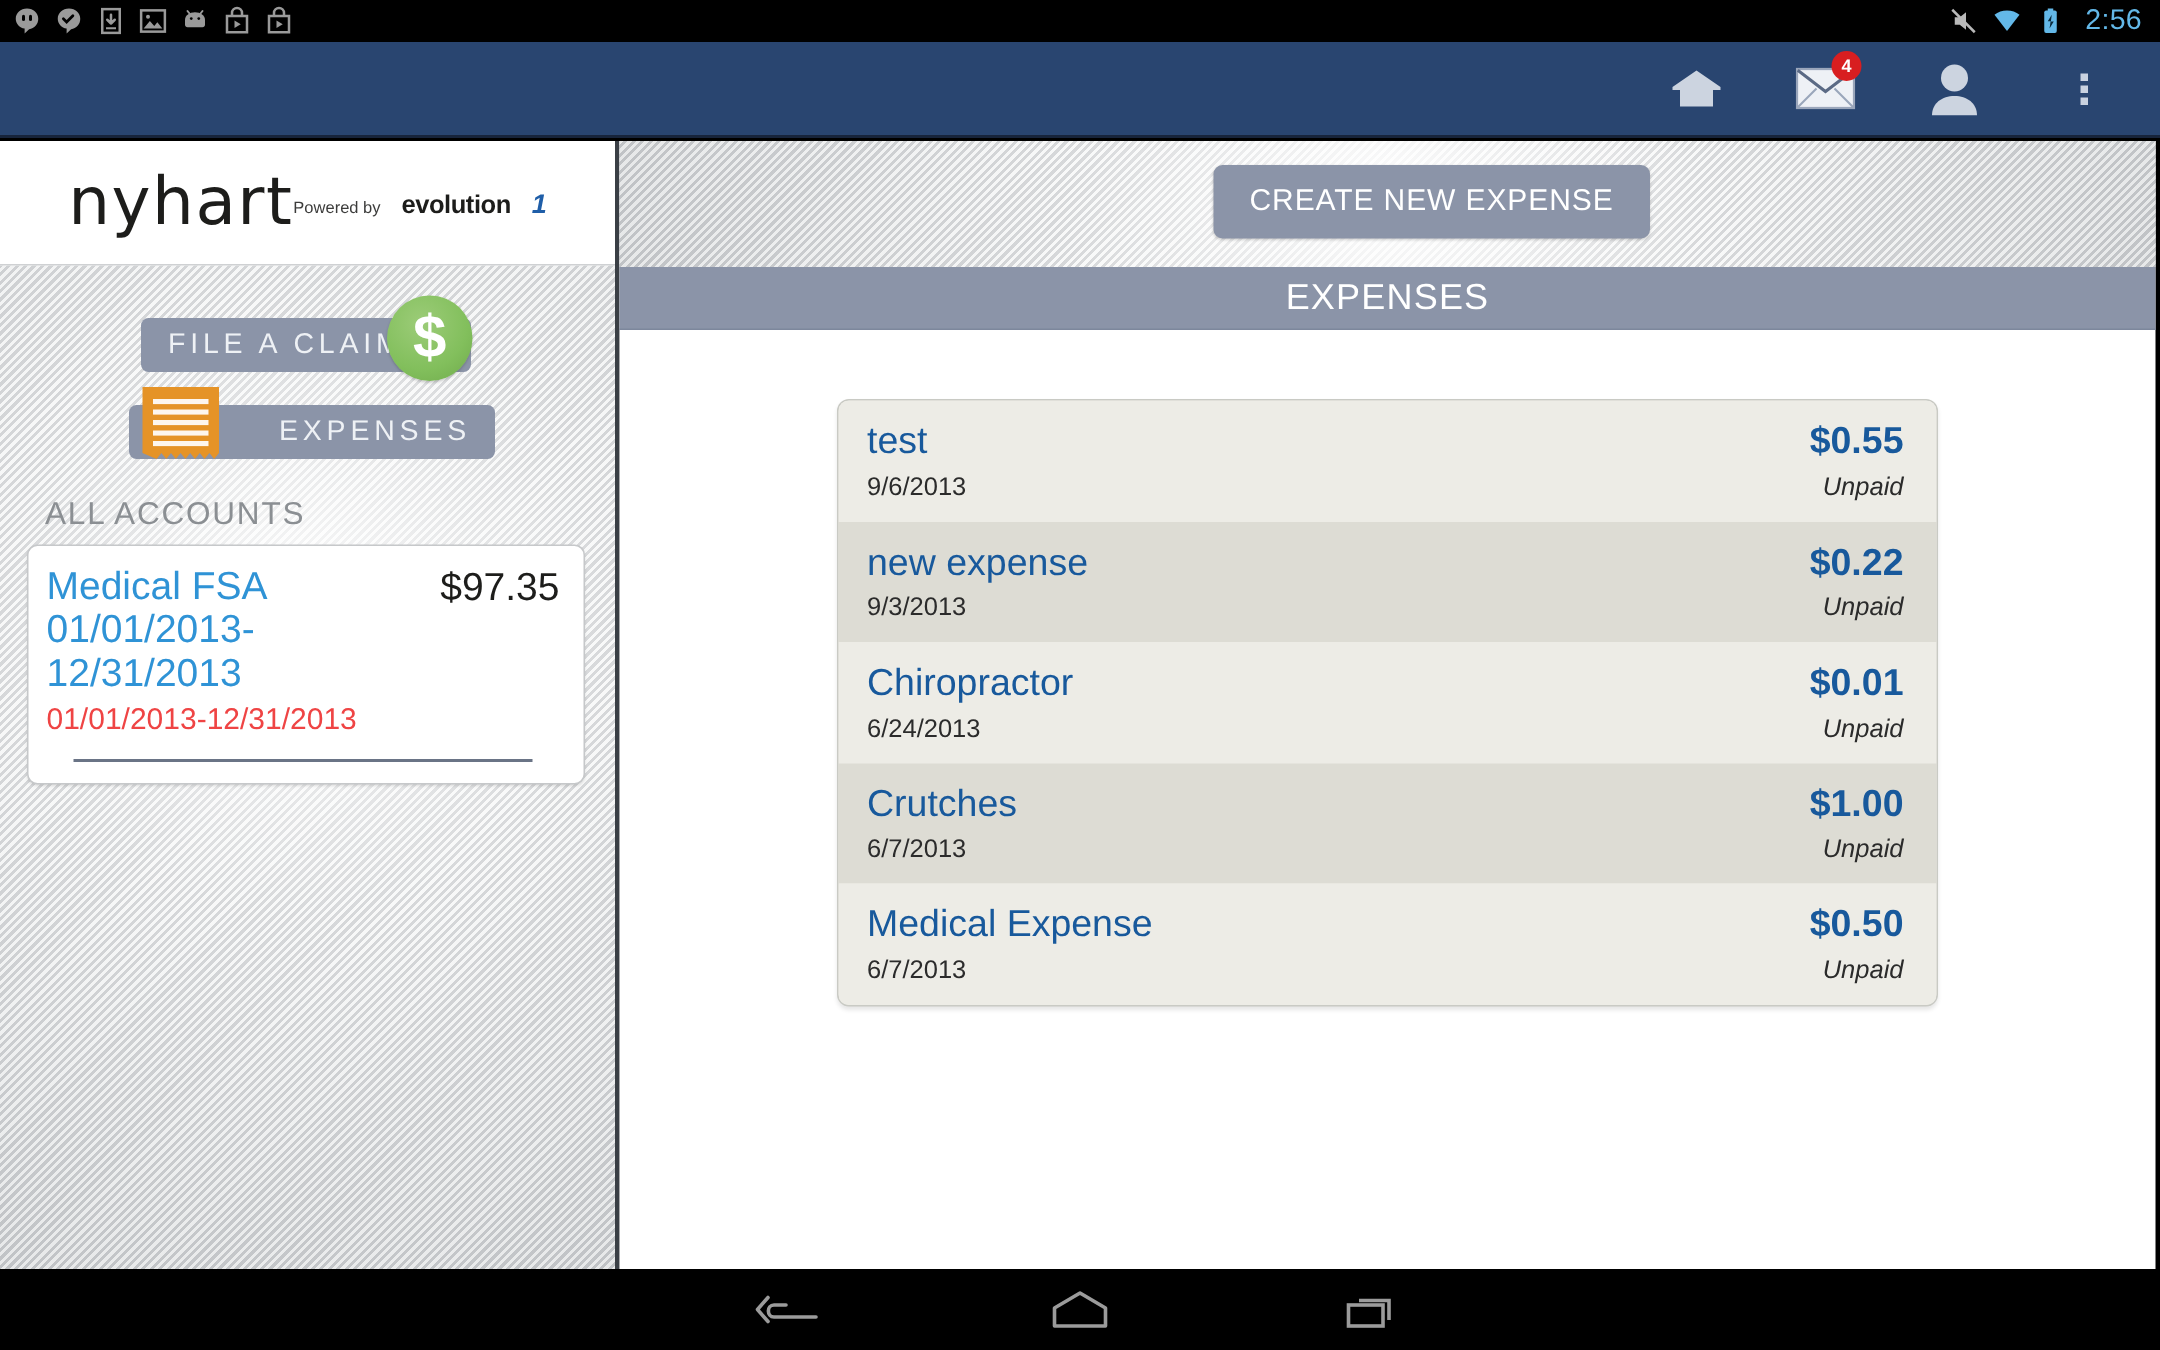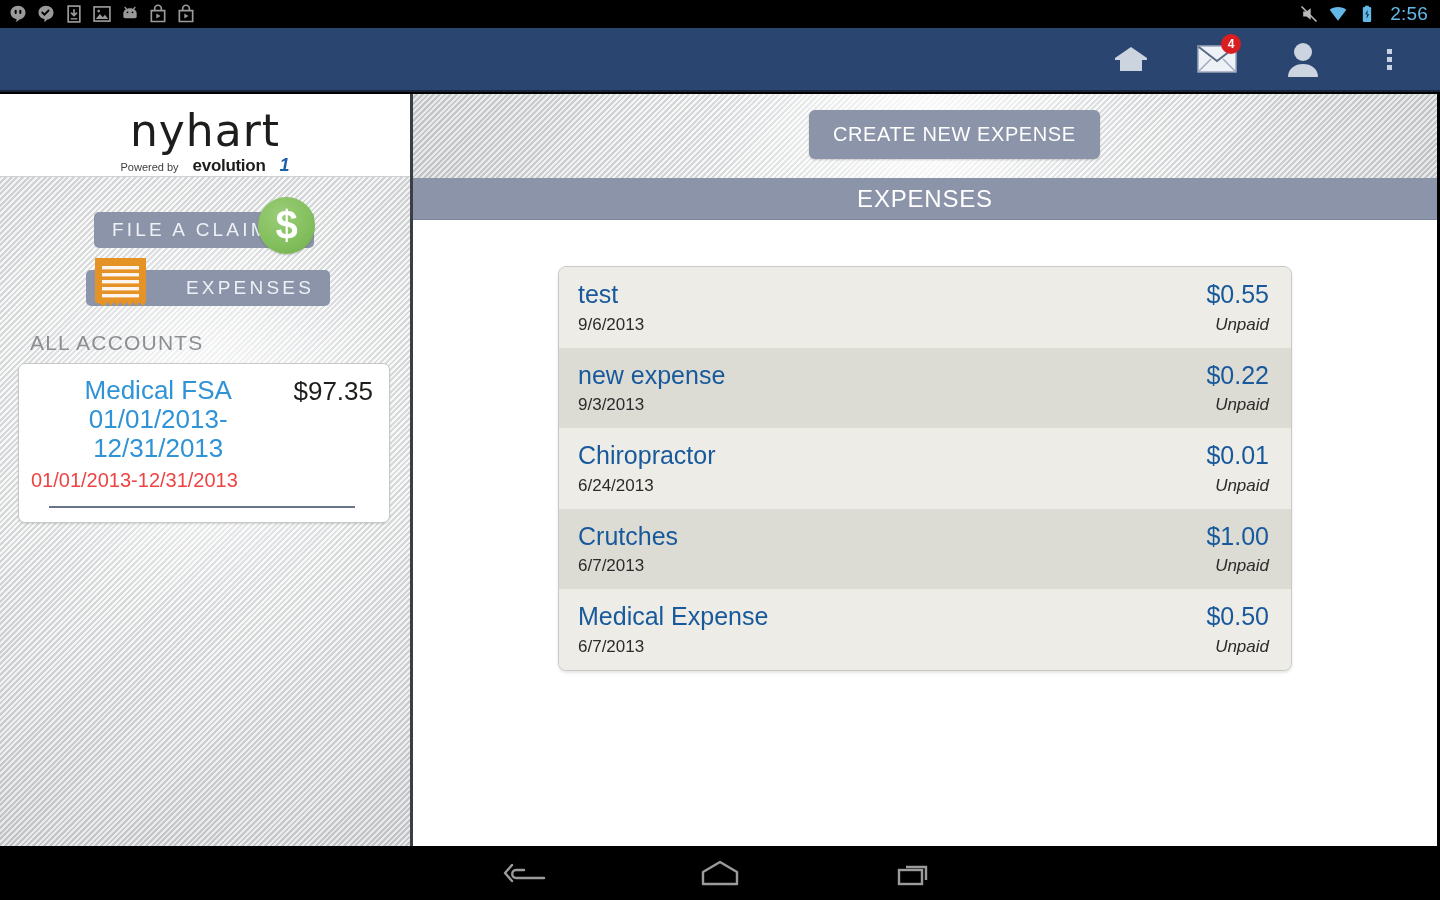--- a/index.html
+++ b/index.html
@@ -51,21 +51,21 @@
     background-color:#d5d7d9;
     background-image:
       radial-gradient(circle at 50% 42%, rgba(255,255,255,0.95) 0%, rgba(255,255,255,0.35) 42%, rgba(190,193,196,0.25) 100%),
       repeating-linear-gradient(135deg, rgba(255,255,255,0.75) 0px, rgba(255,255,255,0.75) 2px, rgba(168,171,175,0.45) 2px, rgba(168,171,175,0.45) 4px);
   }
 
   
   .sidebar { position:relative; width:413px; height:752px; border-right:3px solid #3a3f45; }
   .logo-panel {
     height:83px; background:#fff; border-bottom:1px solid #cfd1d3;
-    display:flex; flex-direction:column; align-items:center; justify-content:flex-end;
+    display:flex; flex-direction:row; align-items:center; justify-content:center;
   }
   .logo-word {
     font-family:"DejaVu Sans", sans-serif; font-size:44px; color:#1d1d1b;
     letter-spacing:1px; line-height:1; font-weight:400;
   }
   .logo-sub { display:flex; align-items:baseline; gap:14px; margin-top:2px; }
   .logo-sub .pw { font-size:11px; color:#3c3c3b; }
   .logo-sub .ev { font-size:17px; color:#1d1d1b; font-weight:bold; letter-spacing:-0.3px; }
   .logo-sub .one { color:#1f5ea8; font-size:18px; font-style:italic; font-weight:bold; }
 
@@ -98,21 +98,20 @@
   .acct-card {
     margin:0 20px 0 18px; background:#fff; border:1px solid #c6c8ca;
     border-radius:7px; padding:12px 16px 14px 12px;
     box-shadow:0 1px 2px rgba(0,0,0,0.12);
     cursor:pointer;
   }
   .acct-top { display:flex; justify-content:space-between; align-items:flex-start; gap:8px; }
   .acct-name {
     color:#2f93d6; font-size:26px; line-height:1.12; flex:1;
     word-break:break-word;
-    text-align:center;
   }
   .acct-amt { color:#1d1d1b; font-size:26px; white-space:nowrap; }
   .acct-dates { color:#ef4444; font-size:20px; margin-top:6px; }
   .acct-rule { height:2px; background:#6a7486; margin:14px 18px 0 18px; }
 
   
   .content { position:relative; width:1024px; height:752px; background:#fff; }
   .topband { height:84px; position:relative; }
   .create-btn {
     position:absolute; left:396px; top:16px;
@@ -135,21 +134,21 @@
   }
   .exp-row {
     display:flex; justify-content:space-between; align-items:flex-start;
     padding:14px 22px 13px 19px; cursor:pointer;
   }
   .exp-row.alt { background:#dddcd4; }
   .exp-row.odd { background:#edece6; }
   .exp-left  { display:flex; flex-direction:column; }
   .exp-right { display:flex; flex-direction:column; align-items:flex-end; }
   .exp-title { color:#18599c; font-size:25px; line-height:1.1; }
-  .exp-amt   { color:#18599c; font-size:25px; line-height:1.1; }
+  .exp-amt   { color:#18599c; font-size:25px; line-height:1.1;font-weight:bold; }
   .exp-date  { color:#2b2b2b; font-size:17px; margin-top:6px; }
   .exp-status{ color:#2b2b2b; font-size:17px; margin-top:6px;font-style:italic; }
 
   
   .navbar {
     position:absolute; left:0; top:846px; width:1440px; height:54px;
     background:#000; display:flex; align-items:center; justify-content:center; gap:138px;
   }
   .nav-btn { width:58px; height:40px; display:flex; align-items:center; justify-content:center; cursor:pointer; }
 </style>

